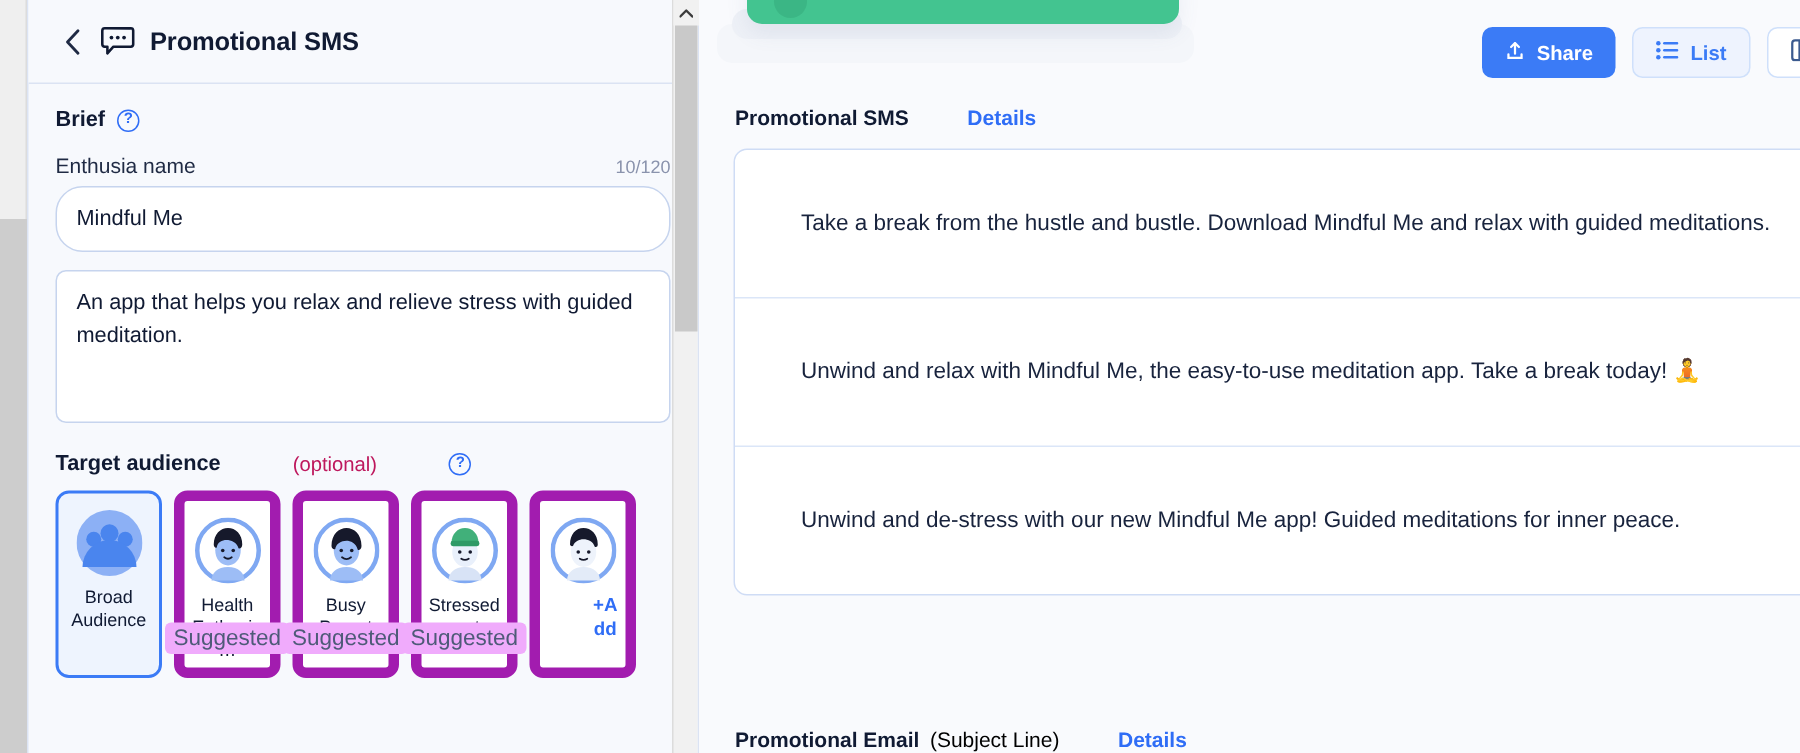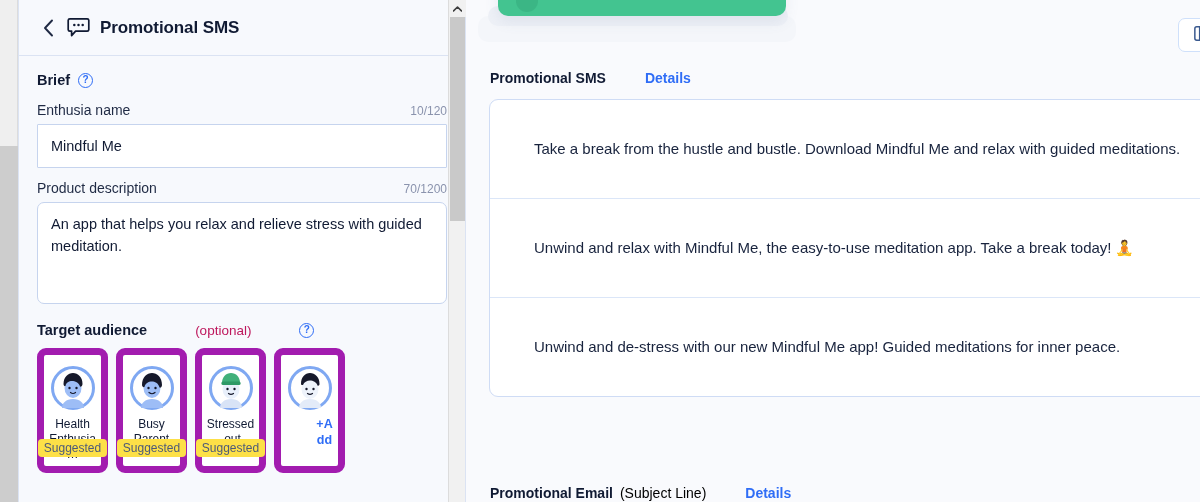--- a/index.html
+++ b/index.html
@@ -91,21 +91,21 @@
   .field-label-row {
     display: flex; justify-content: space-between; align-items: baseline;
     margin-bottom: 6px;
   }
   .field-label { font-size: 14px; color: #1f2a44; }
   .field-count { font-size: 12px; color: #8a93ad; }
 
   .text-input {
     width: 100%; height: 44px;
     border: 1px solid #c6d4ee;
-    border-radius: 1px;
+    border-radius: 18px;
     background: #ffffff;
     padding: 0 13px;
     font-size: 14.5px; color: #101a33;
     font-family: "Liberation Sans", sans-serif;
     outline: none;
   }
   .text-area {
     width: 100%; height: 102px;
     border: 1px solid #c6d4ee;
     border-radius: 7px;
@@ -136,22 +136,22 @@
     background: #eef4fe;
   }
   .aud-avatar { width: 44px; height: 44px; margin-bottom: 7px; }
   .aud-label {
     font-size: 12px; color: #101a33; text-align: center;
     line-height: 1.25; padding: 0 3px; word-break: break-word;
   }
   .aud-label.add { color: #2f6df6; font-weight: bold; font-size: 12.5px; margin-left: 30px; }
   .suggested-badge {
     position: absolute; bottom: 9px;
-    font-size: 12px; color: #4e5a78;
-    background: #fde047;
+    font-size: 15px; color: #4e5a78;
+    background: #f0abfc;
     border-radius: 4px;
     padding: 2px 6px;
   }
 
   
   .panel-scrollbar {
     position: absolute; right: 0; top: 0;
     width: 17px; height: 502px;
     background: #f1f1f1;
     border-left: 1px solid #dcdcdc;
@@ -294,21 +294,44 @@
 
   <div class="right">
 
     <div class="ghost-card-2"></div>
     <div class="ghost-card-1"></div>
     <div class="green-card">
       <div class="green-card-inner-circle"></div>
     </div>
 
     <div class="toolbar">
-
+      <button class="btn-share">
+        <span>
+          <svg width="14" height="14" viewBox="0 0 16 16" fill="none">
+            <path d="M8 2.2 L8 10" stroke="#fff" stroke-width="1.7" stroke-linecap="round"></path>
+            <path d="M5 5 L8 2 L11 5" stroke="#fff" stroke-width="1.7" stroke-linecap="round" stroke-linejoin="round" fill="none"></path>
+            <path d="M3 10.5 L3 13.2 L13 13.2 L13 10.5" stroke="#fff" stroke-width="1.7" stroke-linecap="round" fill="none"></path>
+          </svg>
+        </span>
+        <span>Share</span>
+      </button>
+
+      <button class="btn-list">
+        <span>
+          <svg width="15" height="13" viewBox="0 0 16 14" fill="none">
+            <circle cx="1.6" cy="2" r="1.6" fill="#3b7bf6"></circle>
+            <circle cx="1.6" cy="7" r="1.6" fill="#3b7bf6"></circle>
+            <circle cx="1.6" cy="12" r="1.6" fill="#3b7bf6"></circle>
+            <rect x="5" y="1.1" width="11" height="1.8" rx=".9" fill="#3b7bf6"></rect>
+            <rect x="5" y="6.1" width="11" height="1.8" rx=".9" fill="#3b7bf6"></rect>
+            <rect x="5" y="11.1" width="11" height="1.8" rx=".9" fill="#3b7bf6"></rect>
+          </svg>
+        </span>
+        <span>List</span>
+      </button>
 
       <button class="btn-grid">
         <span>
           <svg width="15" height="15" viewBox="0 0 16 16" fill="none">
             <rect x="0.9" y="0.9" width="14.2" height="14.2" rx="2" stroke="#3b5a8f" stroke-width="1.6"></rect>
             <path d="M6 1 L6 15" stroke="#3b5a8f" stroke-width="1.5"></path>
           </svg>
         </span>
       </button>
     </div>
@@ -359,35 +382,43 @@
 
       <div class="field-block">
         <div class="field-label-row">
           <span class="field-label">Enthusia name</span>
           <span class="field-count">10/120</span>
         </div>
         <input class="text-input" type="text" value="Mindful Me" style="">
       </div>
 
       <div class="field-block">
-        <div class="field-label-row">
-          <span class="field-label">Product description</span>
-          <span class="field-count">70/1200</span>
-        </div>
         <textarea class="text-area" style="">An app that helps you relax and relieve stress with guided meditation.</textarea>
       </div>
 
       <div class="section-title-row" style="margin-top:14px;margin-bottom:10px;gap:48px;">
         <span class="section-title">Target audience</span>
         <span class="optional-tag">(optional)</span>
         <span class="help-icon">?</span>
       </div>
 
       <div class="audience-row">
 
+        <div class="aud-card selected">
+          <div class="aud-avatar">
+            <svg width="44" height="44" viewBox="0 0 44 44">
+              <circle cx="22" cy="22" r="22" fill="#8cb0f5"></circle>
+              <circle cx="22" cy="15.5" r="6" fill="#4a85ee"></circle>
+              <circle cx="11.5" cy="19.5" r="5" fill="#4a85ee"></circle>
+              <circle cx="32.5" cy="19.5" r="5" fill="#4a85ee"></circle>
+              <path d="M4 38 A12 12 0 0 1 40 38 Z" fill="#4a85ee"></path>
+            </svg>
+          </div>
+          <div class="aud-label">Broad Audience</div>
+        </div>
 
         <div class="aud-card">
           <div class="aud-avatar">
             <svg width="44" height="44" viewBox="0 0 44 44">
               <circle cx="22" cy="22" r="20.5" fill="#ffffff" stroke="#7fa8f2" stroke-width="3"></circle>
               <path d="M22 33 c-7 0-11 4-11 9 h22 c0-5-4-9-11-9z" fill="#9dbdf6"></path>
               <ellipse cx="22" cy="22" rx="8.5" ry="10" fill="#9dbdf6"></ellipse>
               <path d="M12.5 18 c0-7 4.5-11 9.5-11 s9.5 4 9.5 11 c0 2-1.5 3-2.5 2.5 c-1-4-5-5.5-8-5.5 c-3 0-6 1.5-6.5 5 c-1 .5-2-0.5-2-2z" fill="#16192b"></path>
               <circle cx="18.5" cy="22" r="1.2" fill="#16192b"></circle>
               <circle cx="25.5" cy="22" r="1.2" fill="#16192b"></circle>

